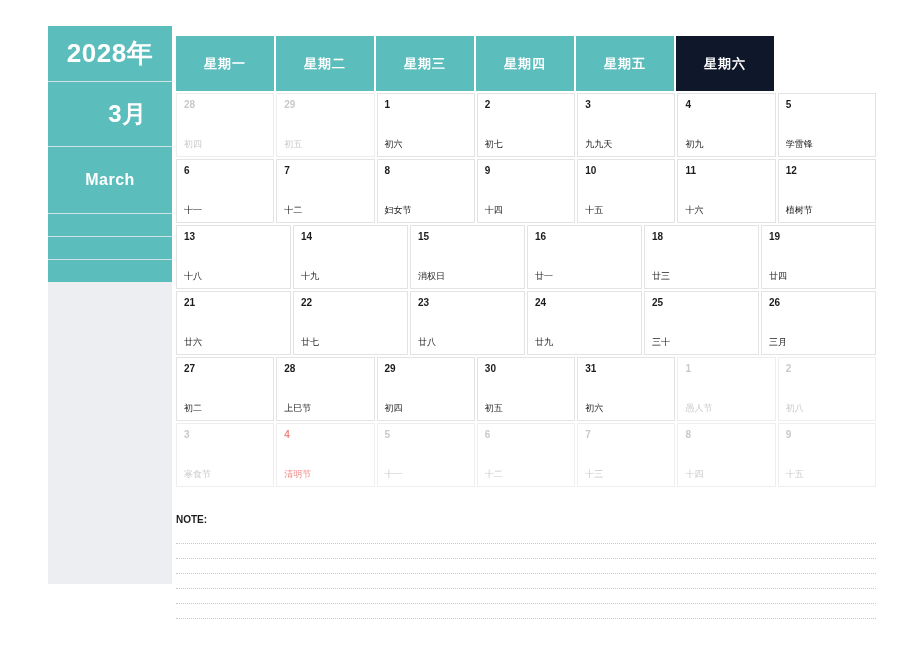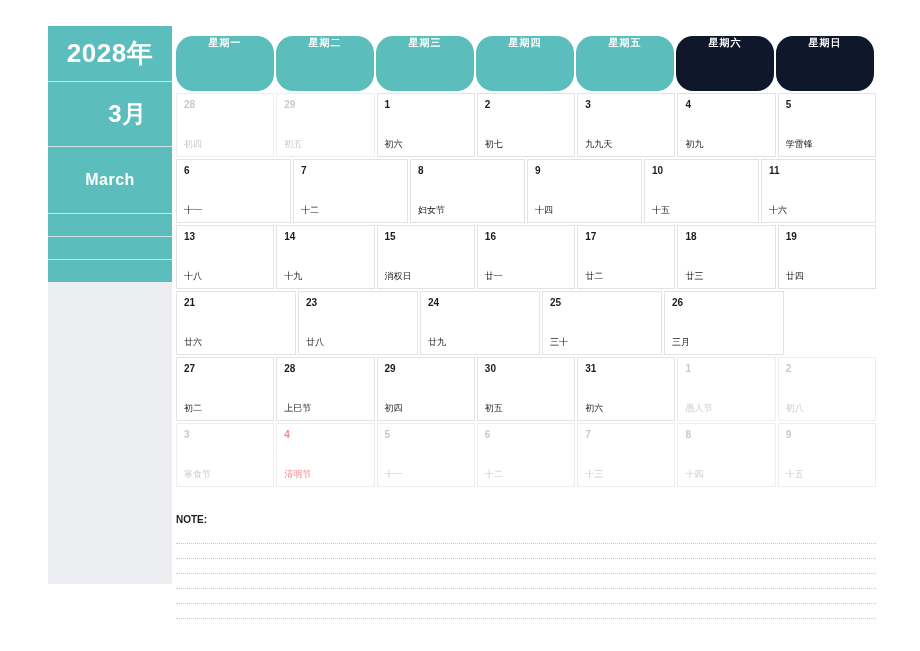--- a/index.html
+++ b/index.html
@@ -58,26 +58,26 @@
   .week-row {
     display: flex;
     gap: 2px;
     margin-bottom: 2px;
   }
   .hdr-cell {
     width: 98px;
     height: 55px;
     background: #5cbdbd;
     color: #ffffff;
-    font-size: 10px;
+    font-size: 13px;
     font-weight: bold;
     display: flex;
+    align-items: center;
     justify-content: center;
     letter-spacing: 1px;
-    border-radius: 17px;
   }
   .hdr-cell.weekend {
     background: #0f172a;
   }
   .day-cell {
     width: 120px;
     height: 64px;
     background: #ffffff;
     border: 1px solid #e3e3e5;
     box-sizing: border-box;
@@ -162,23 +162,20 @@
         </div>
         <div class="hdr-cell">
           <span>星期四</span>
         </div>
         <div class="hdr-cell">
           <span>星期五</span>
         </div>
         <div class="hdr-cell weekend">
           <span>星期六</span>
         </div>
-        <div class="hdr-cell weekend">
-          <span>星期日</span>
-        </div>
       </div>
     <div id="week-rows">
         <div class="week-row">
           <div class="day-cell muted">
             <div class="day-num">28</div>
             <div class="day-lunar">初四</div>
           </div>
           <div class="day-cell muted">
             <div class="day-num">29</div>
             <div class="day-lunar">初五</div>
@@ -222,55 +219,59 @@
             <div class="day-lunar">十四</div>
           </div>
           <div class="day-cell">
             <div class="day-num">10</div>
             <div class="day-lunar">十五</div>
           </div>
           <div class="day-cell">
             <div class="day-num">11</div>
             <div class="day-lunar">十六</div>
           </div>
+          <div class="day-cell">
+            <div class="day-num">12</div>
+            <div class="day-lunar">植树节</div>
+          </div>
         </div>
         <div class="week-row">
           <div class="day-cell">
             <div class="day-num">13</div>
             <div class="day-lunar">十八</div>
           </div>
           <div class="day-cell">
             <div class="day-num">14</div>
             <div class="day-lunar">十九</div>
           </div>
           <div class="day-cell">
             <div class="day-num">15</div>
             <div class="day-lunar">消权日</div>
           </div>
           <div class="day-cell">
             <div class="day-num">16</div>
             <div class="day-lunar">廿一</div>
           </div>
           <div class="day-cell">
-            <div class="day-num">17</div>
-            <div class="day-lunar">廿二</div>
-          </div>
-          <div class="day-cell">
             <div class="day-num">18</div>
             <div class="day-lunar">廿三</div>
           </div>
           <div class="day-cell">
             <div class="day-num">19</div>
             <div class="day-lunar">廿四</div>
           </div>
         </div>
         <div class="week-row">
           <div class="day-cell">
             <div class="day-num">21</div>
             <div class="day-lunar">廿六</div>
+          </div>
+          <div class="day-cell">
+            <div class="day-num">22</div>
+            <div class="day-lunar">廿七</div>
           </div>
           <div class="day-cell">
             <div class="day-num">23</div>
             <div class="day-lunar">廿八</div>
           </div>
           <div class="day-cell">
             <div class="day-num">24</div>
             <div class="day-lunar">廿九</div>
           </div>
           <div class="day-cell">

